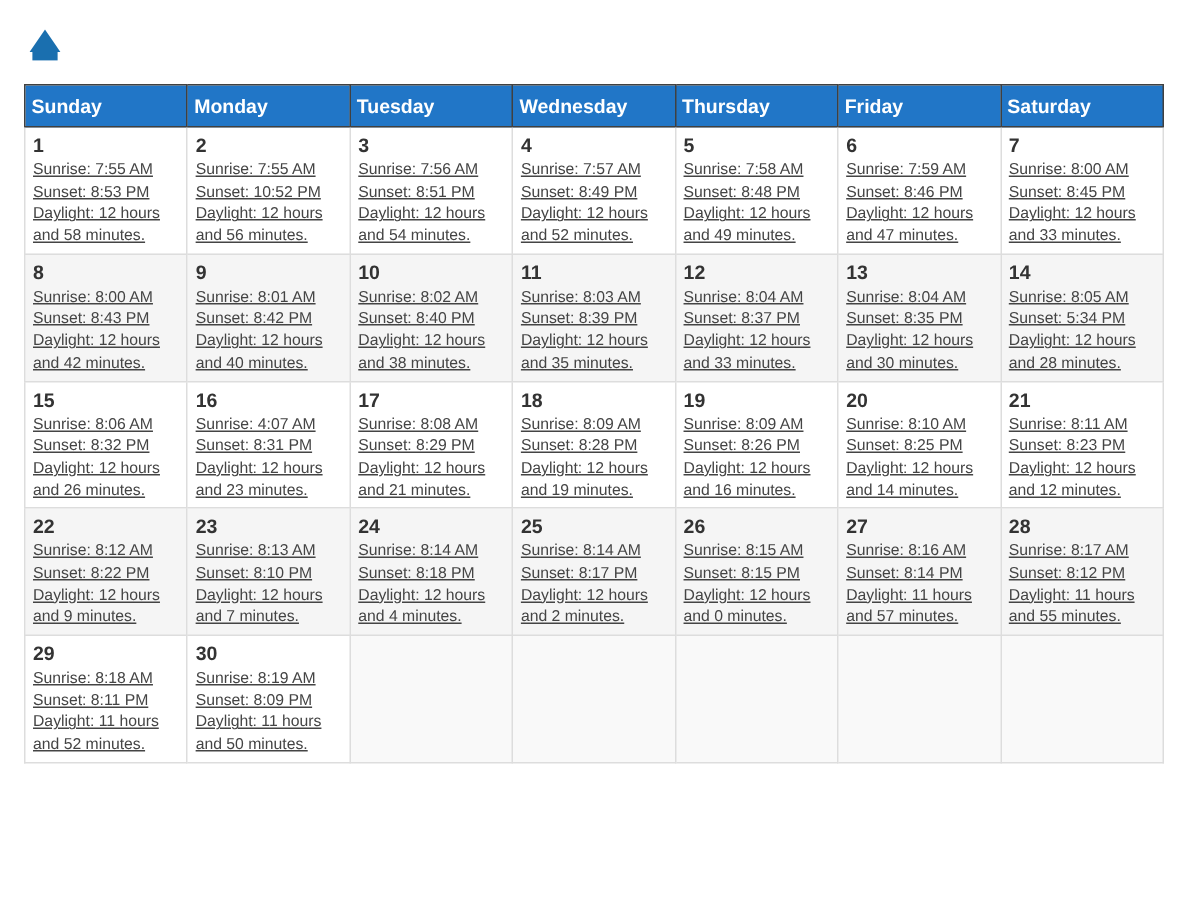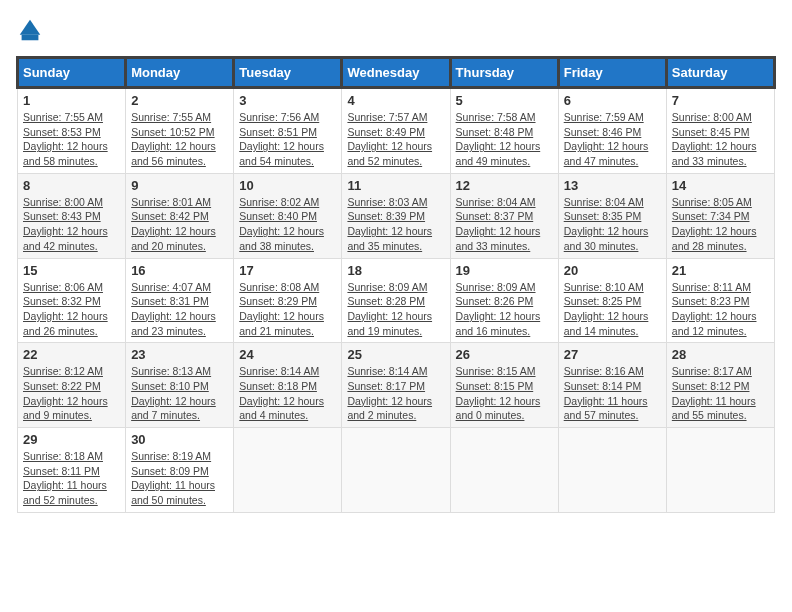--- a/index.html
+++ b/index.html
@@ -52,21 +52,21 @@
     }
     thead tr {
       background: #2176c7;
       color: white;
     }
     thead th {
       padding: 6px 4px;
       text-align: left;
       font-size: 13px;
       font-weight: bold;
-      border: 3px solid #404040;
+      border: 1px solid #404040;
     }
     tbody tr {
       vertical-align: top;
     }
     tbody tr:nth-child(odd) {
       background: #fff;
     }
     tbody tr:nth-child(even) {
       background: #f5f5f5;
     }
@@ -191,21 +191,21 @@
           <span>Sunrise: 8:00 AM</span><br>
           <span>Sunset: 8:43 PM</span><br>
           <span>Daylight: 12 hours and 42 minutes.</span>
         </div>
       </td>
         <td>
         <span class="day-num">9</span>
         <div class="day-info">
           <span>Sunrise: 8:01 AM</span><br>
           <span>Sunset: 8:42 PM</span><br>
-          <span>Daylight: 12 hours and 20 minutes.</span>
+          <span>Daylight: 12 hours and 40 minutes.</span>
         </div>
       </td>
         <td>
         <span class="day-num">10</span>
         <div class="day-info">
           <span>Sunrise: 8:02 AM</span><br>
           <span>Sunset: 8:40 PM</span><br>
           <span>Daylight: 12 hours and 38 minutes.</span>
         </div>
       </td>
@@ -230,21 +230,21 @@
         <div class="day-info">
           <span>Sunrise: 8:04 AM</span><br>
           <span>Sunset: 8:35 PM</span><br>
           <span>Daylight: 12 hours and 30 minutes.</span>
         </div>
       </td>
         <td>
         <span class="day-num">14</span>
         <div class="day-info">
           <span>Sunrise: 8:05 AM</span><br>
-          <span>Sunset: 7:34 PM</span><br>
+          <span>Sunset: 5:34 PM</span><br>
           <span>Daylight: 12 hours and 28 minutes.</span>
         </div>
       </td>
       </tr>
       <tr>
         <td>
         <span class="day-num">15</span>
         <div class="day-info">
           <span>Sunrise: 8:06 AM</span><br>
           <span>Sunset: 8:32 PM</span><br>

